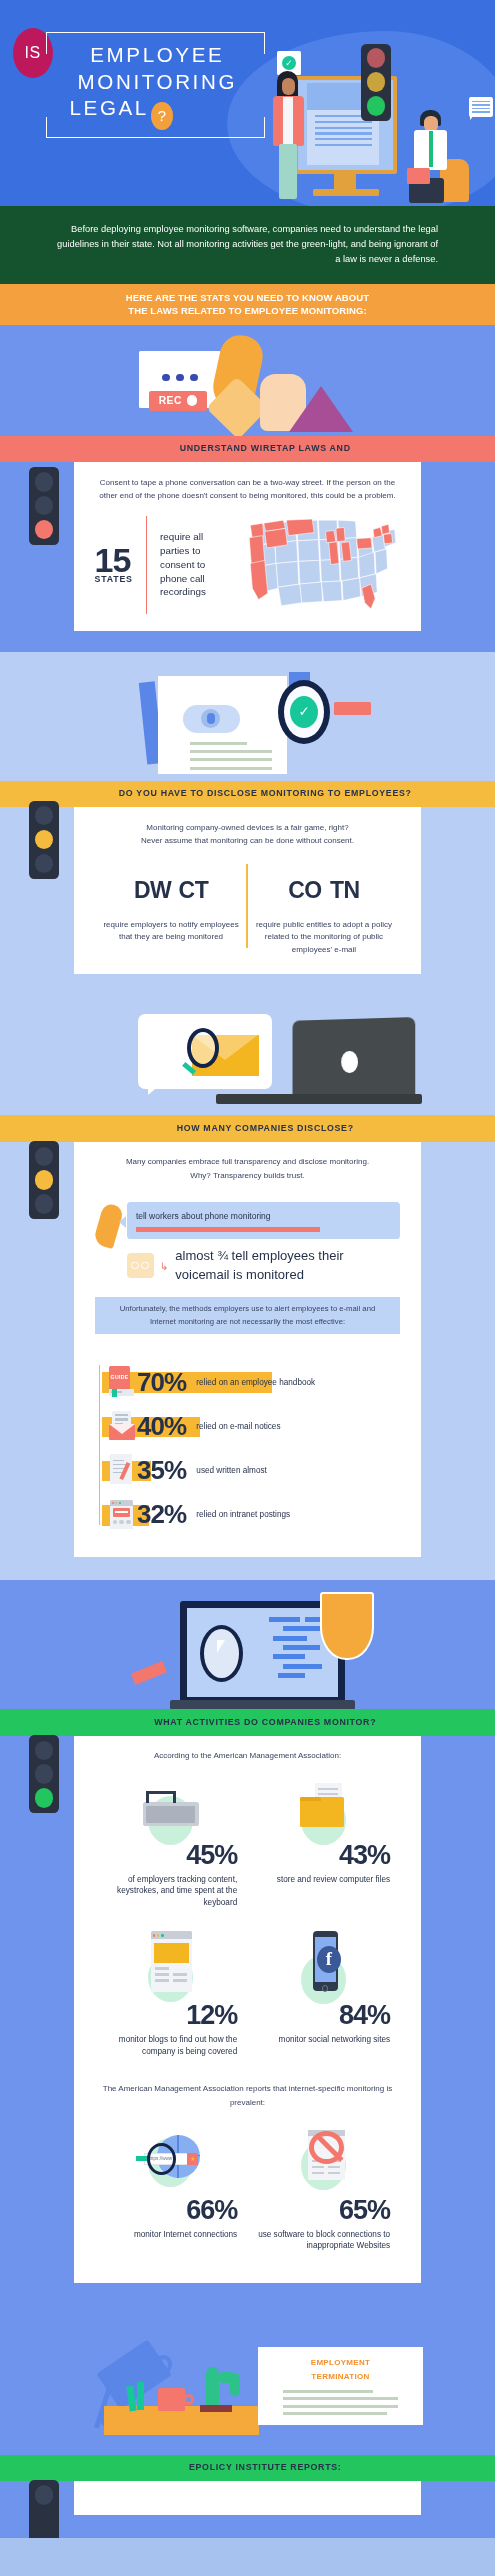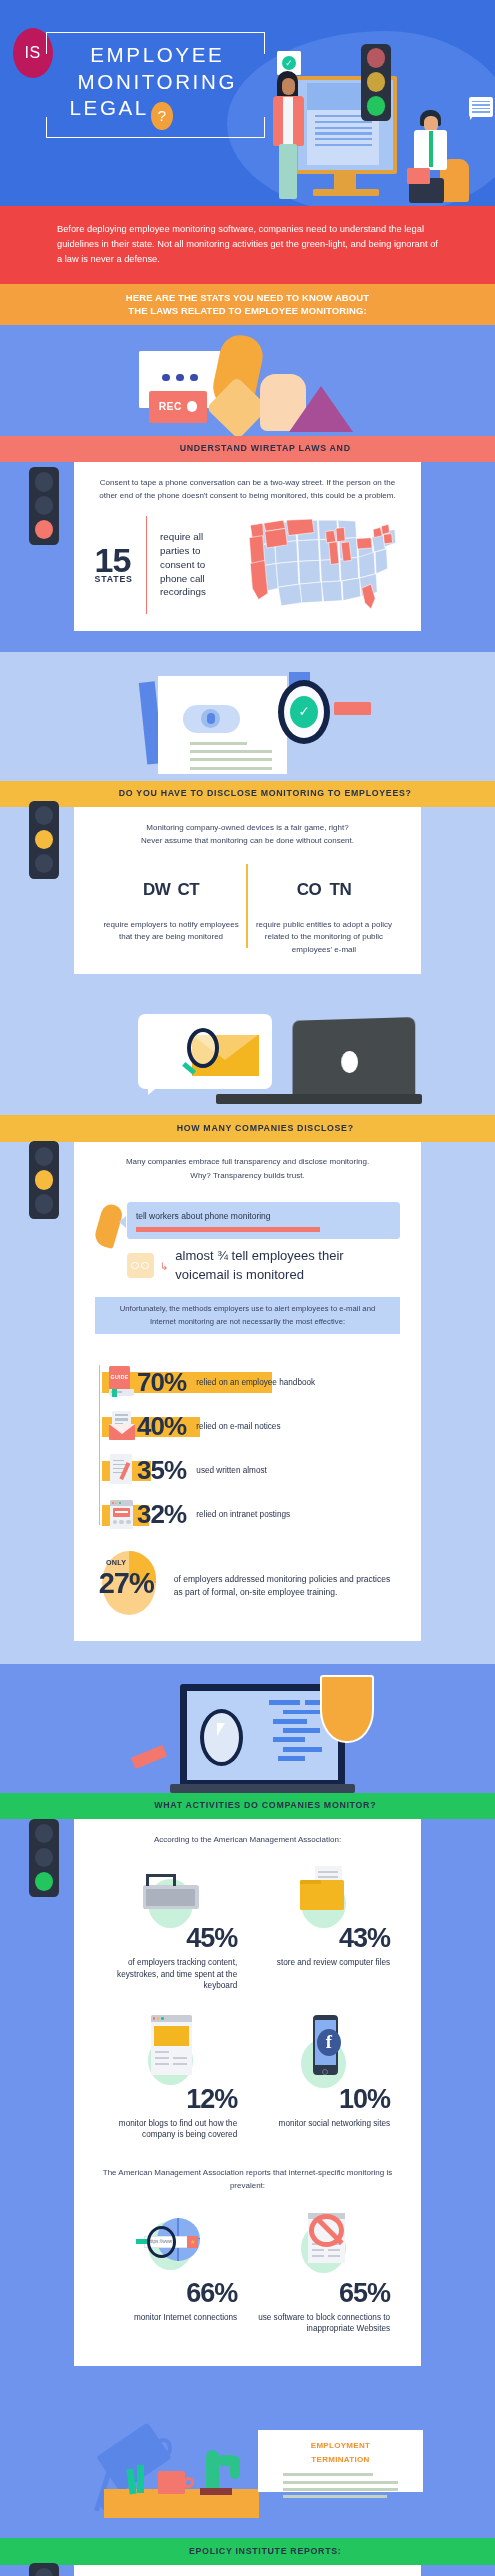--- a/index.html
+++ b/index.html
@@ -83,21 +83,21 @@
   .tl-hero { position:absolute; left:5.7px; width:18.5px; height:19.6px; border-radius:50%; }
   .chat-bubble {
     position:absolute; left:217px; top:53px; width:24px; height:19.6px; background:#fff; border-radius:2.1px; padding:3.6px 3.1px;
   }
   .chat-bubble div { height:1.5px; background:#7ea9ec; margin-bottom:2.1px; }
   .chat-tail { position:absolute; left:218px; top:71px; width:0; height:0;
     border-left:4.6px solid #fff; border-bottom:5.7px solid transparent; }
 
   
   .intro {
-    background:#ef4444; color:#fff; text-align:left;
+    background:#14532d; color:#fff; text-align:right;
     padding:15.5px 57px 17.5px 57px; font-size:9.3px; line-height:1.62;
   }
   .stats-banner {
     background:#f5a03e; color:#fff; text-align:center;
     padding:6.7px 0 7.7px 0; font-size:9.5px; font-weight:bold; line-height:1.38;
     letter-spacing:0.1px;
   }
 
   
   .sec { position:relative; }
@@ -128,21 +128,21 @@
   .stat-text { font-size:9.8px; line-height:1.42; color:#26314a; }
   .usmap { position:relative; width:155px; height:98px; }
 
   
   .twocol { display:flex; margin-top:13.4px; }
   .twocol > div { flex:1; text-align:center; position:relative; padding:0 8.2px; }
   .twocol > div:first-child:after {
     content:""; position:absolute; right:0; top:2.1px; bottom:9.3px; width:1.5px; background:#f5bb3e;
   }
   .state-abbrs { position:relative; height:57px; display:flex; align-items:center; justify-content:center; gap:2.1px; }
-  .sab { position:relative; font-size:17px; font-weight:bold; letter-spacing:-0.5px; }
+  .sab { position:relative; font-size:23px; font-weight:bold; letter-spacing:-0.5px; }
   .sblob { position:absolute; background:#f5bb3e; z-index:-1; }
   .sublabel { font-size:8px; line-height:1.6; color:#3a4461; }
 
   
   .pct80row { display:flex; align-items:flex-start; margin-top:8.2px; }
   .circle-pct { position:relative; width:77px; height:82px; flex:none; }
   .circle-pct .disc { position:absolute; left:8.2px; top:7.2px; width:60px; height:68px; border-radius:50%;
      background:#f7b733; }
   .circle-pct .disc .q { position:absolute; left:30px; top:0; width:30px; height:34px; background:#fbd089;
      border-radius:0 60px 0 0; }
@@ -262,21 +262,21 @@
 
   <div class="sec bg-blue" style="padding-bottom:20.6px;">
     <div class="sec-art" style="height:111px;">
       <div style="position:absolute;left:139px;top:26px;width:82px;height:57px;background:#fff;border-radius:1.5px;">
         <div style="display:flex;gap:6.2px;justify-content:center;padding-top:23px;">
           <span style="width:7.7px;height:7.7px;border-radius:50%;background:#3a4bb0;display:block;"></span>
           <span style="width:7.7px;height:7.7px;border-radius:50%;background:#3a4bb0;display:block;"></span>
           <span style="width:7.7px;height:7.7px;border-radius:50%;background:#3a4bb0;display:block;"></span>
         </div>
       </div>
-      <div style="position:absolute;left:149px;top:66px;width:58px;height:32px;background:#f4776d;border-radius:2.1px;
+      <div style="position:absolute;left:149px;top:66px;width:58px;height:20px;background:#f4776d;border-radius:2.1px;
                   display:flex;align-items:center;justify-content:center;gap:4.6px;">
         <span style="color:#fff;font-weight:bold;font-size:10.3px;letter-spacing:0.5px;">REC</span>
         <span style="width:10.8px;height:10.8px;border-radius:50%;background:#fff;display:block;"></span>
       </div>
       <div style="position:absolute;left:216px;top:10.3px;width:43px;height:77px;background:#f6a93b;
                   border-radius:20.6px 20.6px 4.1px 26px;transform:rotate(12deg);"></div>
       <div style="position:absolute;left:215px;top:61px;width:45px;height:44px;background:#f8c77a;
                   border-radius:6.2px;transform:rotate(44deg);"></div>
       <div style="position:absolute;left:260px;top:49px;width:46px;height:57px;background:#fad6b3;
                   border-radius:15.5px 15.5px 7.2px 7.2px;"></div>
@@ -524,30 +524,20 @@
             <div style="position:absolute;left:6.7px;top:12.4px;width:13.4px;height:1.5px;background:#fff;"></div>
             <div style="position:absolute;left:4.6px;top:21px;width:4.6px;height:4.6px;border-radius:50%;background:#c9ced6;"></div>
             <div style="position:absolute;left:11.3px;top:21px;width:4.6px;height:4.6px;border-radius:50%;background:#c9ced6;"></div>
             <div style="position:absolute;left:18px;top:21px;width:4.6px;height:4.6px;border-radius:50%;background:#c9ced6;"></div>
           </div>
           <div class="bpct">32%</div>
           <div class="blabel">relied on intranet postings</div>
         </div>
       </div>
 
-      <div class="only-row">
-        <div class="circle-pct" style="width:72px;height:75px;">
-          <div class="disc" style="left:7.2px;top:3.1px;width:54px;height:64px;background:#fbd089;">
-            <div class="q" style="left:27px;width:27px;height:32px;background:#f7b733;"></div>
-          </div>
-          <div class="lbl" style="left:11.3px;top:10.3px;">ONLY</div>
-          <div class="num" style="left:4.1px;top:18.5px;">27%</div>
-        </div>
-        <div style="flex:1;font-size:8.5px;line-height:1.45;">of employers addressed monitoring policies and practices as part of formal, on-site employee training.</div>
-      </div>
     </div>
   </div>
 
   <div class="sec bg-blue" style="padding-bottom:23px;">
     <div class="sec-art" style="height:129px;">
       <div style="position:absolute;left:180px;top:20.6px;width:165px;height:103px;border:7.2px solid #132448;
                   border-radius:3.1px;background:#b9d1f7;">
         <div style="position:absolute;left:82px;top:9.3px;width:31px;height:4.6px;background:#4c83e8;"></div>
         <div style="position:absolute;left:118px;top:9.3px;width:20.6px;height:4.6px;background:#4c83e8;"></div>
         <div style="position:absolute;left:96px;top:18.5px;width:37px;height:4.6px;background:#4c83e8;"></div>
@@ -622,21 +612,21 @@
         <div class="gcell">
           <div class="gicon" style="height:68px;">
             <div class="gblob" style="top:24px;"></div>
             <div style="position:absolute;left:25px;top:0;width:25px;height:60px;background:#2e3a4e;border-radius:4.1px;"></div>
             <div style="position:absolute;left:27px;top:5.2px;width:20.6px;height:45px;background:#86aef0;"></div>
             <div style="position:absolute;left:34px;top:54px;width:6.2px;height:6.2px;border:1px solid #6b7687;border-radius:50%;"></div>
             <div style="position:absolute;left:29px;top:14.4px;width:24px;height:27px;border-radius:50%;background:#3b5998;
                         display:flex;align-items:center;justify-content:center;color:#fff;font-family:'Liberation Serif',serif;
                         font-size:18.5px;font-weight:bold;">f</div>
           </div>
-          <div class="gpct">10%</div>
+          <div class="gpct">84%</div>
           <div class="glabel">monitor social networking sites</div>
         </div>
       </div>
 
       <p style="margin-top:11.3px;">The American Management Association reports that internet-specific monitoring is prevalent:</p>
 
       <div class="grid2">
         <div class="gcell">
           <div class="gicon" style="height:64px;">
             <div class="gblob" style="top:8.2px;"></div>
@@ -684,21 +674,21 @@
       <div style="position:absolute;left:155px;top:49px;width:16.5px;height:19.6px;border:4.1px solid #5a86e8;border-radius:50%;"></div>
       <div style="position:absolute;left:104px;top:100px;width:155px;height:29px;background:#f6a93b;"></div>
       <div style="position:absolute;left:128px;top:80px;width:7.2px;height:25px;background:#17c79a;transform:rotate(-8deg);"></div>
       <div style="position:absolute;left:137px;top:76px;width:7.2px;height:28px;background:#17c79a;"></div>
       <div style="position:absolute;left:158px;top:82px;width:27px;height:23px;background:#f4776d;border-radius:1.5px;"></div>
       <div style="position:absolute;left:183px;top:88px;width:11.3px;height:11.3px;border:3.1px solid #f4776d;border-radius:50%;"></div>
       <div style="position:absolute;left:206px;top:61px;width:13.4px;height:44px;background:#2cc28a;border-radius:6.7px;"></div>
       <div style="position:absolute;left:218px;top:66px;width:17.5px;height:11.3px;background:#2cc28a;border-radius:5.7px;"></div>
       <div style="position:absolute;left:230px;top:67px;width:10.3px;height:23px;background:#2cc28a;border-radius:5.2px;"></div>
       <div style="position:absolute;left:200px;top:99px;width:32px;height:7.2px;background:#8a3a3a;"></div>
-      <div style="position:absolute;left:258px;top:41px;width:165px;height:62px;background:#fff;">
+      <div style="position:absolute;left:258px;top:41px;width:165px;height:78px;background:#fff;">
         <div style="text-align:center;padding-top:9.3px;color:#f5902a;font-weight:bold;font-size:8px;line-height:1.68;
                     letter-spacing:0.3px;">
           <div>EMPLOYMENT</div>
           <div>TERMINATION</div>
         </div>
         <div style="margin:7.2px 25px 0 25px;">
           <div style="height:3.1px;background:#c3d3c0;margin-bottom:4.1px;width:78%;"></div>
           <div style="height:3.1px;background:#c3d3c0;margin-bottom:4.1px;"></div>
           <div style="height:3.1px;background:#c3d3c0;margin-bottom:4.1px;"></div>
           <div style="height:3.1px;background:#c3d3c0;width:90%;"></div>

